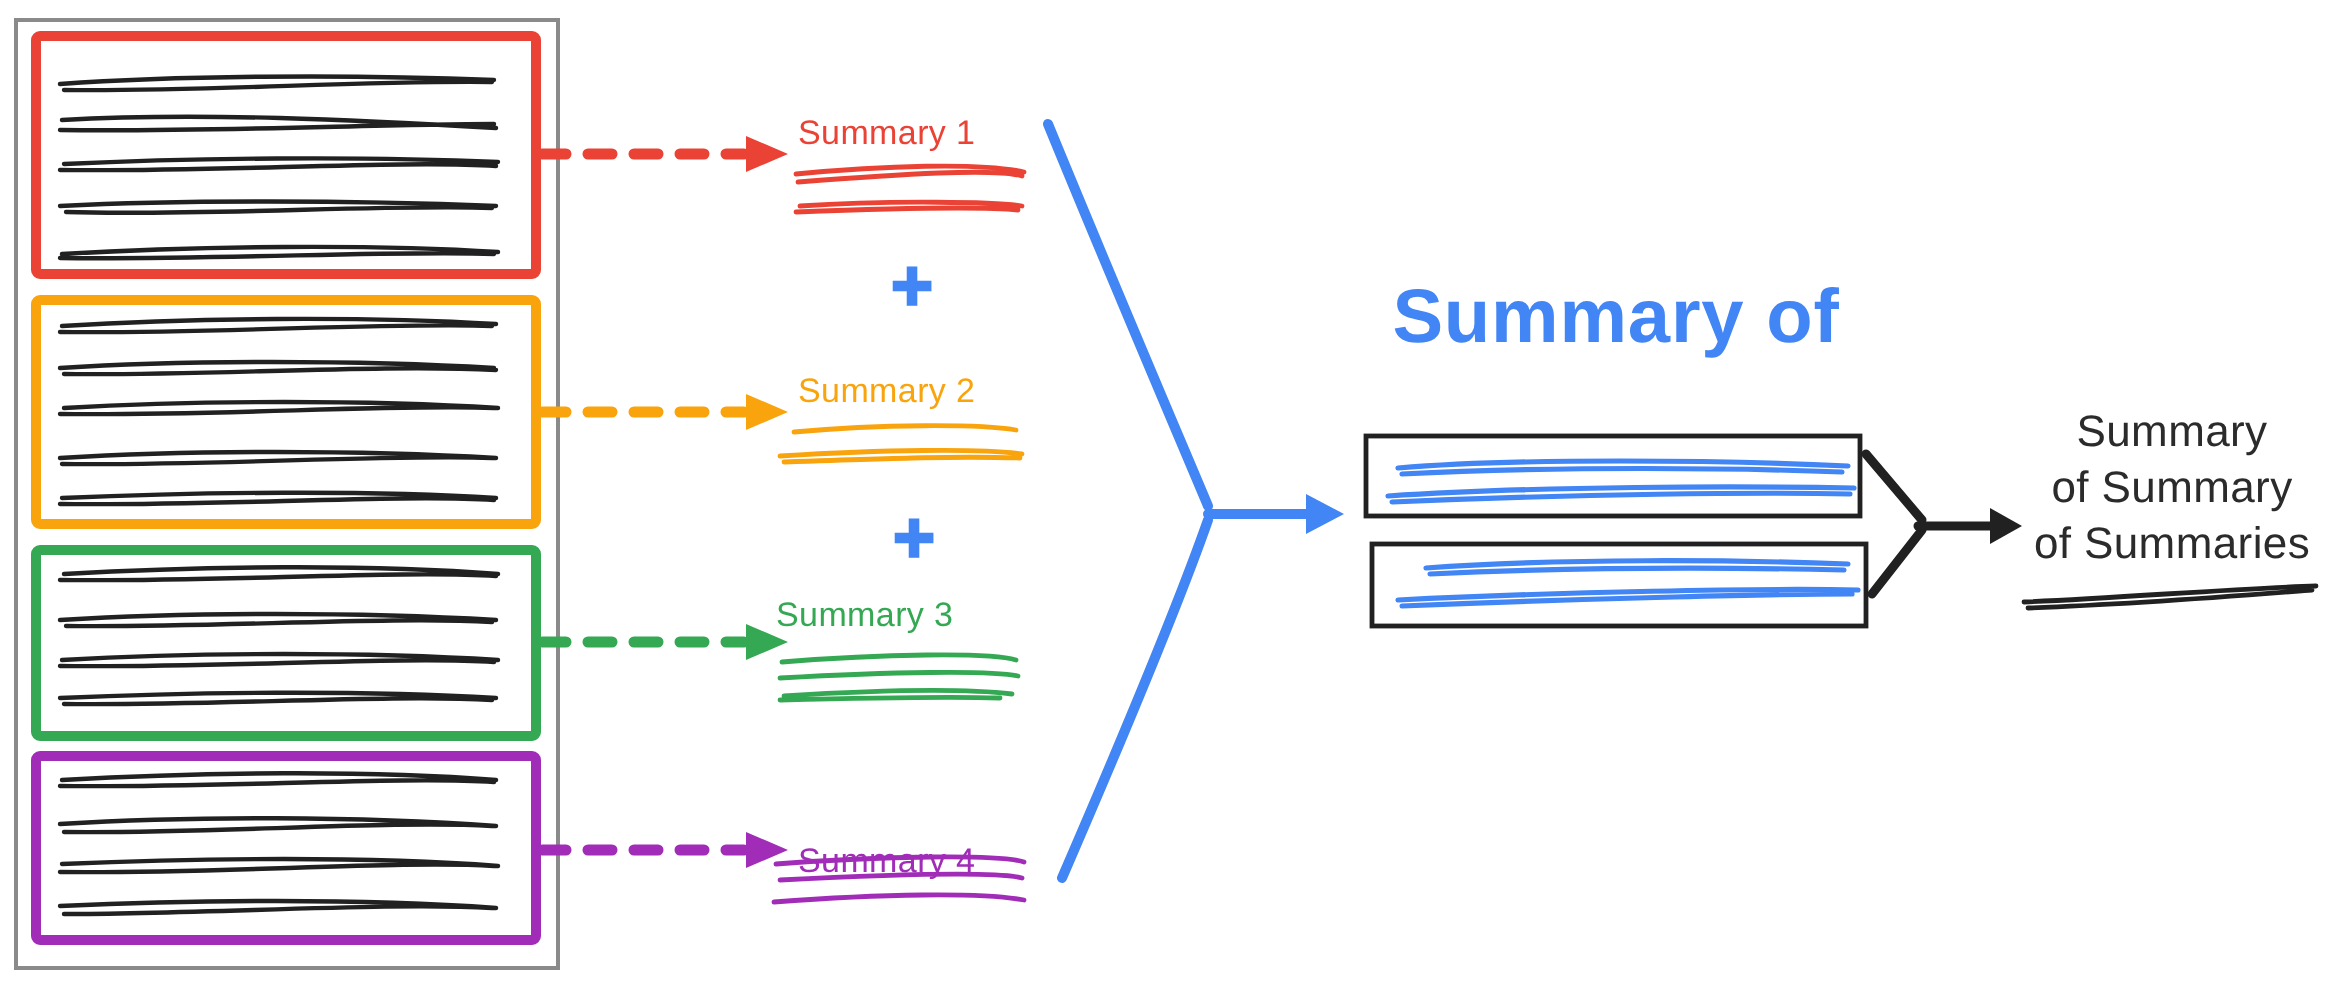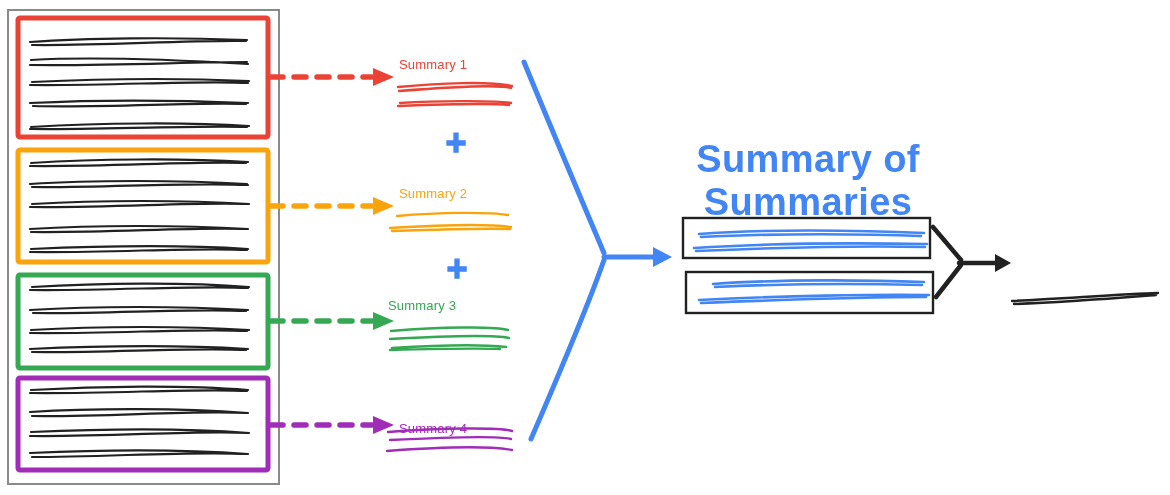--- a/index.html
+++ b/index.html
@@ -21,21 +21,21 @@
   .s-ink   { stroke:var(--c-ink);}    .f-ink   { fill:var(--c-ink); }
   .dash    { fill:none; stroke-width:5.5; stroke-dasharray:12 11; stroke-linecap:round; }
   .lbl-scr { fill:none; stroke-width:2.4; stroke-linecap:round; }
   .blu-scr { fill:none; stroke-width:2.6; stroke-linecap:round; }
   .yline   { fill:none; stroke-width:5; stroke-linecap:round; }
   .blk-y   { fill:none; stroke:var(--c-ink); stroke-width:4.5; stroke-linecap:round; }
   .sum-box { fill:#ffffff; stroke:var(--c-ink); stroke-width:2.4; }
 
   
   .txt { position:absolute; white-space:nowrap; }
-  .sum-lbl { font-size:13px; letter-spacing:.2px; }
+  .sum-lbl { font-size:17px; letter-spacing:.2px; }
   .c-red { color:var(--c-red); } .c-yel { color:var(--c-yellow); }
   .c-grn { color:var(--c-green); } .c-pur { color:var(--c-purple); }
   .c-blu { color:var(--c-blue); } .c-ink { color:#2b2b2b; }
   .plus {
     width:32px; text-align:center; font-size:36px; font-weight:700;
     line-height:40px; -webkit-text-stroke:1.3px var(--c-blue);
   }
   .big-title {
     left:693px; top:138px; width:230px; text-align:center;
     font-size:38px; font-weight:700; line-height:43px; letter-spacing:.4px;
@@ -136,17 +136,21 @@
   <div class="txt sum-lbl c-red" style="left:399px; top:57px;">Summary 1</div>
   <div class="txt sum-lbl c-yel" style="left:399px; top:186px;">Summary 2</div>
   <div class="txt sum-lbl c-grn" style="left:388px; top:298px;">Summary 3</div>
   <div class="txt sum-lbl c-pur" style="left:399px; top:421px;">Summary 4</div>
 
   <div class="txt plus c-blu" style="left:440px; top:123px;">+</div>
   <div class="txt plus c-blu" style="left:441px; top:249px;">+</div>
 
   <div class="txt big-title c-blu">
     <div>Summary of</div>
-    <div>Summaries</div>
   </div>
 
+  <div class="txt final-lbl c-ink">
+    <div>Summary</div>
+    <div>of Summary</div>
+    <div>of Summaries</div>
+  </div>
 
 </div>
 
 </body></html>

